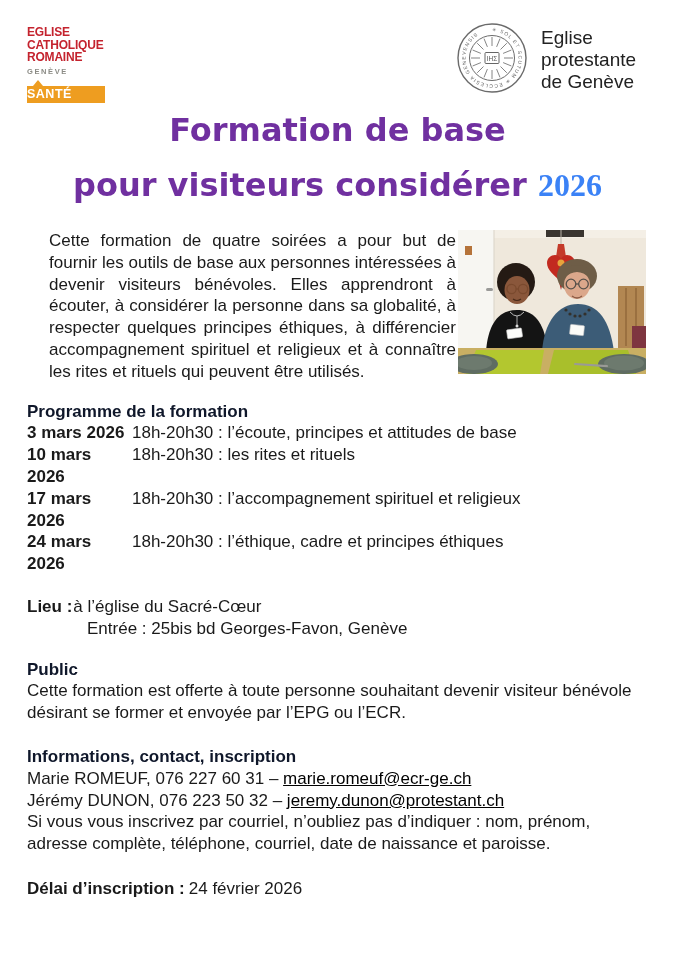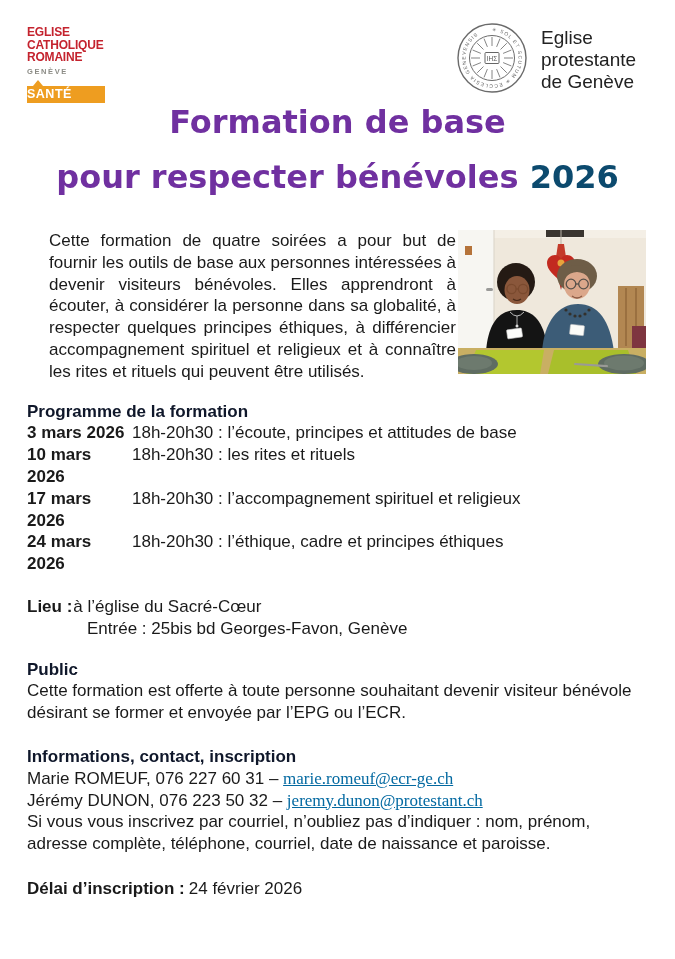--- a/index.html
+++ b/index.html
@@ -14,39 +14,39 @@
   .sante-banner{
     position:relative;margin-top:10px;width:78px;height:17px;background:#EE9D20;
     color:#fff;font-weight:bold;font-size:12.5px;letter-spacing:.5px;
     display:flex;align-items:center;justify-content:flex-start;
   }
   .sante-notch{position:absolute;top:-6px;left:6px;width:0;height:0;
     border-left:5px solid transparent;border-right:5px solid transparent;border-bottom:6px solid #EE9D20;}
   .epg-logo{position:absolute;left:456px;top:22px;display:flex;gap:13px;align-items:flex-start;}
   .epg-name{font-size:19px;line-height:22px;color:#222;margin-top:5px;}
   
-  .title{position:absolute;top:95px;left:0;right:0;margin:0;text-align:center;
+  .title{position:absolute;top:95px;left:0;right:0;margin:8px;text-align:center;
     color:#7030A0;font-family:"DejaVu Sans",sans-serif;font-weight:bold;}
   .title .t1,.title .t2{display:block;font-size:32px;line-height:55px;white-space:nowrap;}
-  .title .year{color:#0c4a6e;}
+  .title .year{color:#3b82f6;font-family:Liberation Serif, serif;}
   
   .content{position:absolute;left:27px;top:230px;width:621px;font-size:17px;line-height:21.8px;}
   .content p{margin:0;}
   h2{font-size:17px;line-height:21.8px;margin:0;font-weight:bold;color:#0f172a;}
   .intro-row{display:flex;align-items:flex-start;margin-left:22px;}
   .intro{width:407px;text-align:justify;}
   .photo{width:188px;height:144px;margin-left:2px;flex:none;display:block;}
   .programme{margin-top:18px;}
   .session{display:flex;}
   .session .date{flex:0 0 105px;font-weight:bold;}
   .lieu{margin-top:21px;}
   .entree{padding-left:60px;}
   .public{margin-top:19px;}
   .contact{margin-top:22px;}
-  .email{color:#0369a1;text-decoration:underline;font-family:Liberation Serif, serif;}
+  .email{color:#000000;text-decoration:underline;}
   .deadline{margin-top:23px;}
   .lieu-label{font-weight:bold;margin-right:1px;}
   .deadline-label{font-weight:bold;margin-right:4px;margin-top:36px;}
 </style>
 </head>
 <body>
 
 <div class="page">
 
   <div class="ecr-logo">
@@ -95,21 +95,21 @@
     </svg>
     <div class="epg-name">
       <div>Eglise</div>
       <div>protestante</div>
       <div>de Genève</div>
     </div>
   </div>
 
   <h1 class="title">
     <span class="t1">Formation de base</span>
-    <span class="t2"><span>pour respecter bénévoles</span> <span class="year">2026</span></span>
+    <span class="t2"><span>pour visiteurs considérer</span> <span class="year">2026</span></span>
   </h1>
 
   <main class="content">
 
     <section class="intro-row">
       <p class="intro">Cette formation de quatre soirées a pour but de fournir les outils de base aux personnes intéressées à devenir visiteurs bénévoles. Elles apprendront à écouter, à considérer la personne dans sa globalité, à respecter quelques principes éthiques, à différencier accompagnement spirituel et religieux et à connaître les rites et rituels qui peuvent être utilisés.</p>
       <svg class="photo" viewBox="0 0 188 144">
         <rect width="188" height="144" fill="#efe8dc"></rect>
         <rect width="188" height="8" fill="#f4efe6"></rect>
         <rect x="0" y="0" width="36" height="120" fill="#f7f6f2"></rect>

